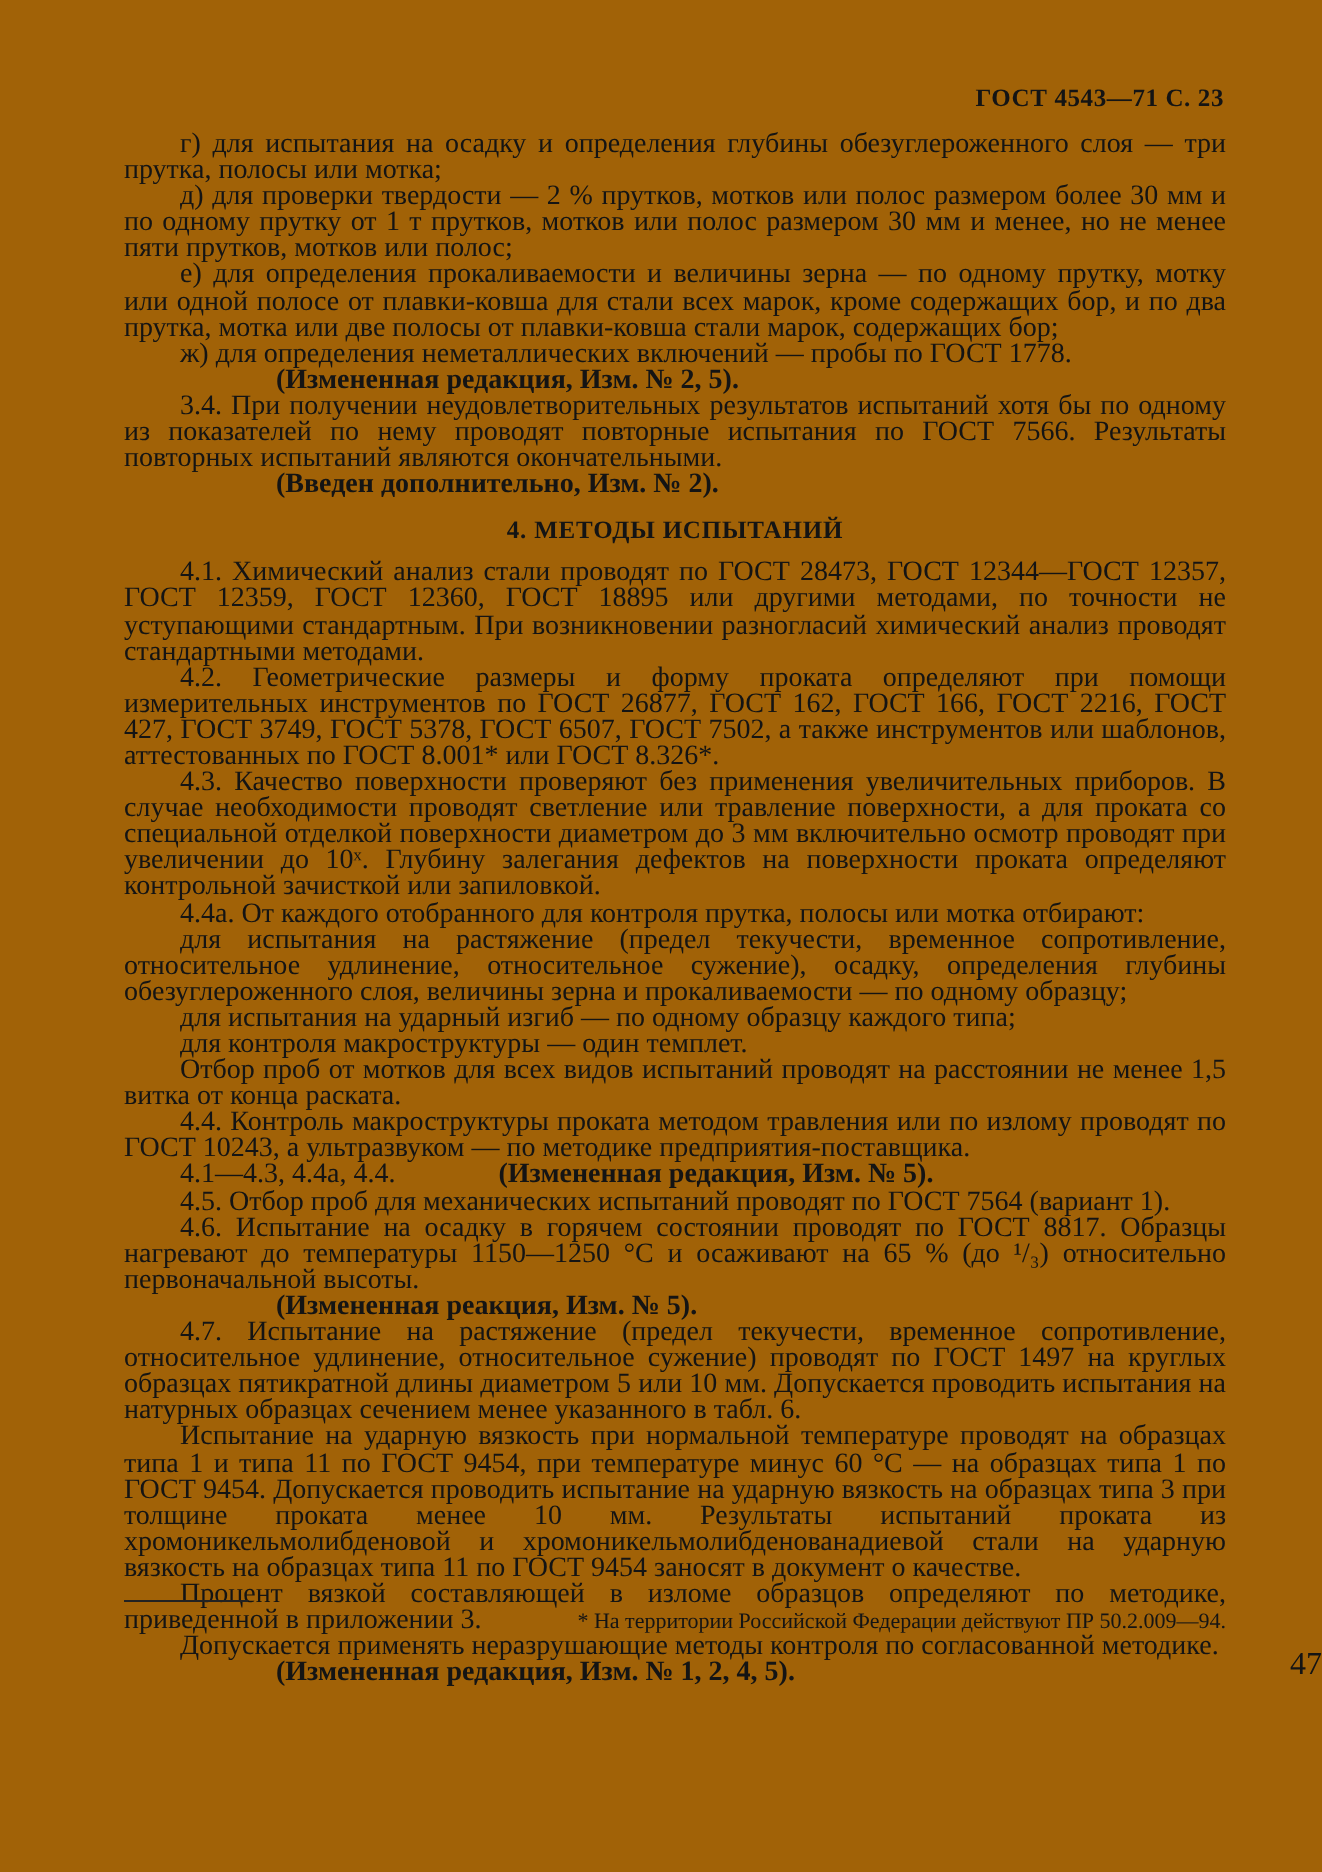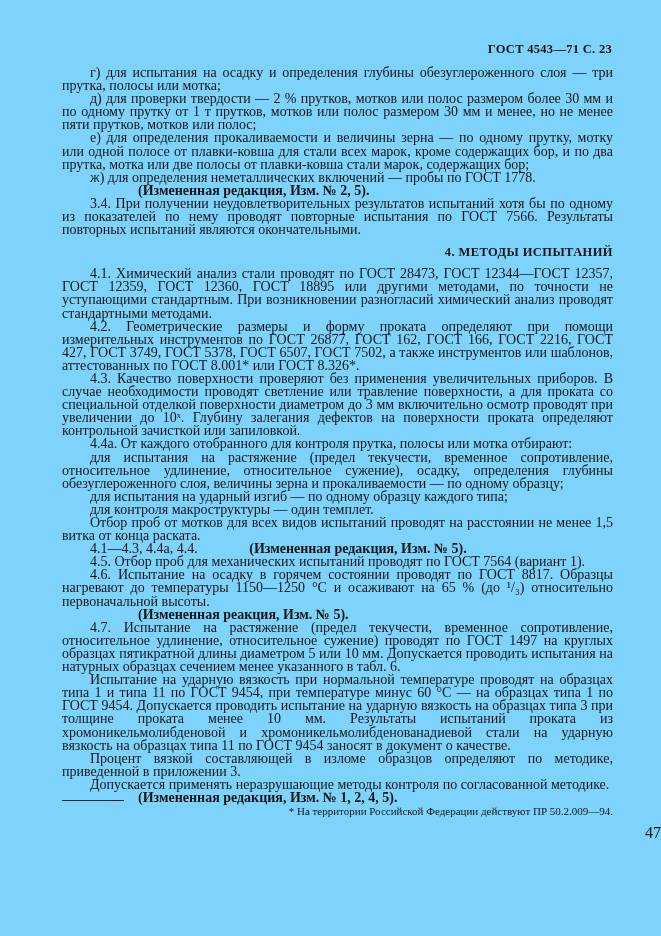--- a/index.html
+++ b/index.html
@@ -4,21 +4,21 @@
 <style>
   html, body {
     margin: 0;
     padding: 0;
     background: #ffffff;
   }
   .page {
     position: relative;
     width: 661px;
     height: 936px;
-    background: #7dd3fc;
+    background: #a16207;
     color: #141414;
     font-family: "Liberation Serif", "DejaVu Serif", serif;
     overflow: hidden;
   }
   .running-header {
     position: absolute;
     top: 42px;
     left: 62px;
     right: 49px;
     text-align: right;
@@ -38,21 +38,21 @@
     line-height: 13.1px;
     text-align: justify;
     text-indent: 28px;
   }
   .para .bold { font-weight: bold; margin-left: 48px; }
   .section-heading {
     margin: 9px 0 8px 0;
     font-size: 12.5px;
     line-height: 14px;
     font-weight: bold;
-    text-align: right;
+    text-align: center;
     text-indent: 0;
     letter-spacing: 0.4px;
   }
   .footnote-area {
     position: absolute;
     left: 62px;
     top: 800px;
     width: 551px;
   }
   .footnote-rule {
@@ -84,33 +84,35 @@
   <div class="running-header">ГОСТ 4543—71 С. 23</div>
 
   <div class="body-text">
     <div id="paras-before">
         <p class="para"><span>г) для испытания на осадку и определения глубины обезуглероженного слоя — три прутка, полосы или мотка;</span></p>
         <p class="para"><span>д) для проверки твердости — 2 % прутков, мотков или полос размером более 30 мм и по одному прутку от 1 т прутков, мотков или полос размером 30 мм и менее, но не менее пяти прутков, мотков или полос;</span></p>
         <p class="para"><span>е) для определения прокаливаемости и величины зерна — по одному прутку, мотку или одной полосе от плавки-ковша для стали всех марок, кроме содержащих бор, и по два прутка, мотка или две полосы от плавки-ковша стали марок, содержащих бор;</span></p>
         <p class="para"><span>ж) для определения неметаллических включений — пробы по ГОСТ 1778.</span></p>
         <p class="para"><span class="bold">(Измененная редакция, Изм. № 2, 5).</span></p>
         <p class="para"><span>3.4. При получении неудовлетворительных результатов испытаний хотя бы по одному из показателей по нему проводят повторные испытания по ГОСТ 7566. Результаты повторных испытаний являются окончательными.</span></p>
+        <p class="para"><span class="bold">(Введен дополнительно, Изм. № 2).</span></p>
       </div>
 
     <h2 class="section-heading">4. МЕТОДЫ ИСПЫТАНИЙ</h2>
 
     <div id="paras-after">
         <p class="para"><span>4.1. Химический анализ стали проводят по ГОСТ 28473, ГОСТ 12344—ГОСТ 12357, ГОСТ 12359, ГОСТ 12360, ГОСТ 18895 или другими методами, по точности не уступающими стандартным. При возникновении разногласий химический анализ проводят стандартными методами.</span></p>
         <p class="para"><span>4.2. Геометрические размеры и форму проката определяют при помощи измерительных инструментов по ГОСТ 26877, ГОСТ 162, ГОСТ 166, ГОСТ 2216, ГОСТ 427, ГОСТ 3749, ГОСТ 5378, ГОСТ 6507, ГОСТ 7502, а также инструментов или шаблонов, аттестованных по ГОСТ 8.001* или ГОСТ 8.326*.</span></p>
         <p class="para"><span>4.3. Качество поверхности проверяют без применения увеличительных приборов. В случае необходимости проводят светление или травление поверхности, а для проката со специальной отделкой поверхности диаметром до 3 мм включительно осмотр проводят при увеличении до 10ˣ. Глубину залегания дефектов на поверхности проката определяют контрольной зачисткой или запиловкой.</span></p>
         <p class="para"><span>4.4а. От каждого отобранного для контроля прутка, полосы или мотка отбирают:</span></p>
         <p class="para"><span>для испытания на растяжение (предел текучести, временное сопротивление, относительное удлинение, относительное сужение), осадку, определения глубины обезуглероженного слоя, величины зерна и прокаливаемости — по одному образцу;</span></p>
         <p class="para"><span>для испытания на ударный изгиб — по одному образцу каждого типа;</span></p>
         <p class="para"><span>для контроля макроструктуры — один темплет.</span></p>
         <p class="para"><span>Отбор проб от мотков для всех видов испытаний проводят на расстоянии не менее 1,5 витка от конца раската.</span></p>
+        <p class="para"><span>4.4. Контроль макроструктуры проката методом травления или по излому проводят по ГОСТ 10243, а ультразвуком — по методике предприятия-поставщика.</span></p>
         <p class="para"><span>4.1—4.3, 4.4а, 4.4. </span><span class="bold">(Измененная редакция, Изм. № 5).</span></p>
         <p class="para"><span>4.5. Отбор проб для механических испытаний проводят по ГОСТ 7564 (вариант 1).</span></p>
         <p class="para"><span>4.6. Испытание на осадку в горячем состоянии проводят по ГОСТ 8817. Образцы нагревают до температуры 1150—1250 °С и осаживают на 65 % (до ¹/₃) относительно первоначальной высоты.</span></p>
         <p class="para"><span class="bold">(Измененная реакция, Изм. № 5).</span></p>
         <p class="para"><span>4.7. Испытание на растяжение (предел текучести, временное сопротивление, относительное удлинение, относительное сужение) проводят по ГОСТ 1497 на круглых образцах пятикратной длины диаметром 5 или 10 мм. Допускается проводить испытания на натурных образцах сечением менее указанного в табл. 6.</span></p>
         <p class="para"><span>Испытание на ударную вязкость при нормальной температуре проводят на образцах типа 1 и типа 11 по ГОСТ 9454, при температуре минус 60 °С — на образцах типа 1 по ГОСТ 9454. Допускается проводить испытание на ударную вязкость на образцах типа 3 при толщине проката менее 10 мм. Результаты испытаний проката из хромоникельмолибденовой и хромоникельмолибденованадиевой стали на ударную вязкость на образцах типа 11 по ГОСТ 9454 заносят в документ о качестве.</span></p>
         <p class="para"><span>Процент вязкой составляющей в изломе образцов определяют по методике, приведенной в приложении 3.</span></p>
         <p class="para"><span>Допускается применять неразрушающие методы контроля по согласованной методике.</span></p>
         <p class="para"><span class="bold">(Измененная редакция, Изм. № 1, 2, 4, 5).</span></p>
       </div>

